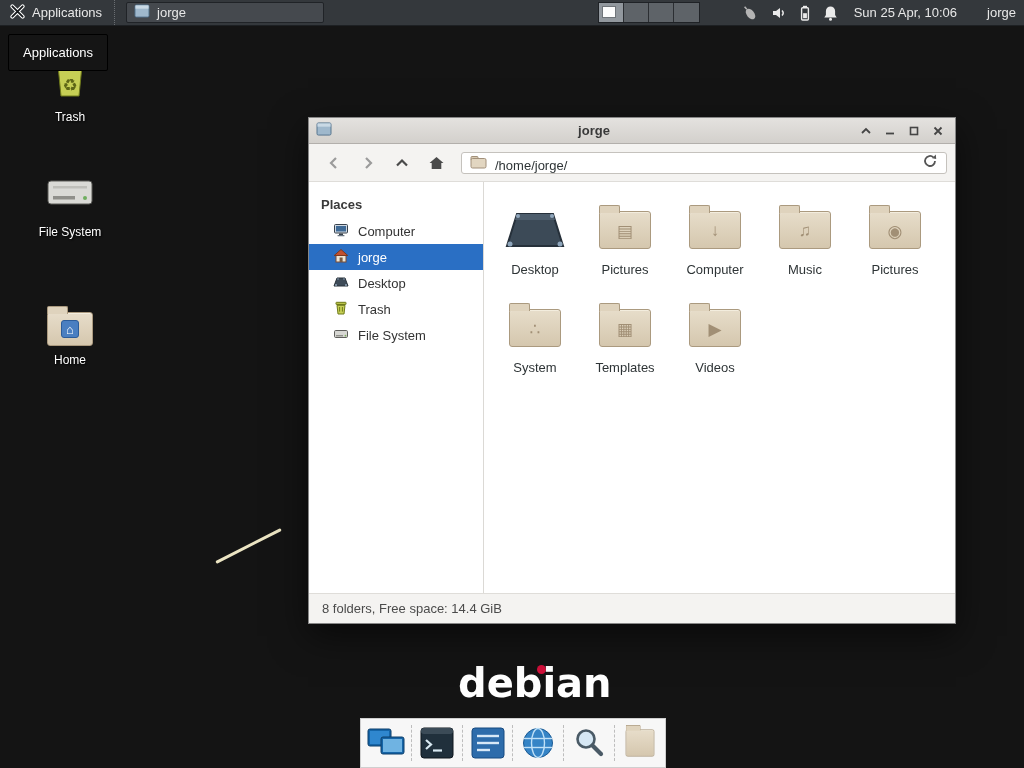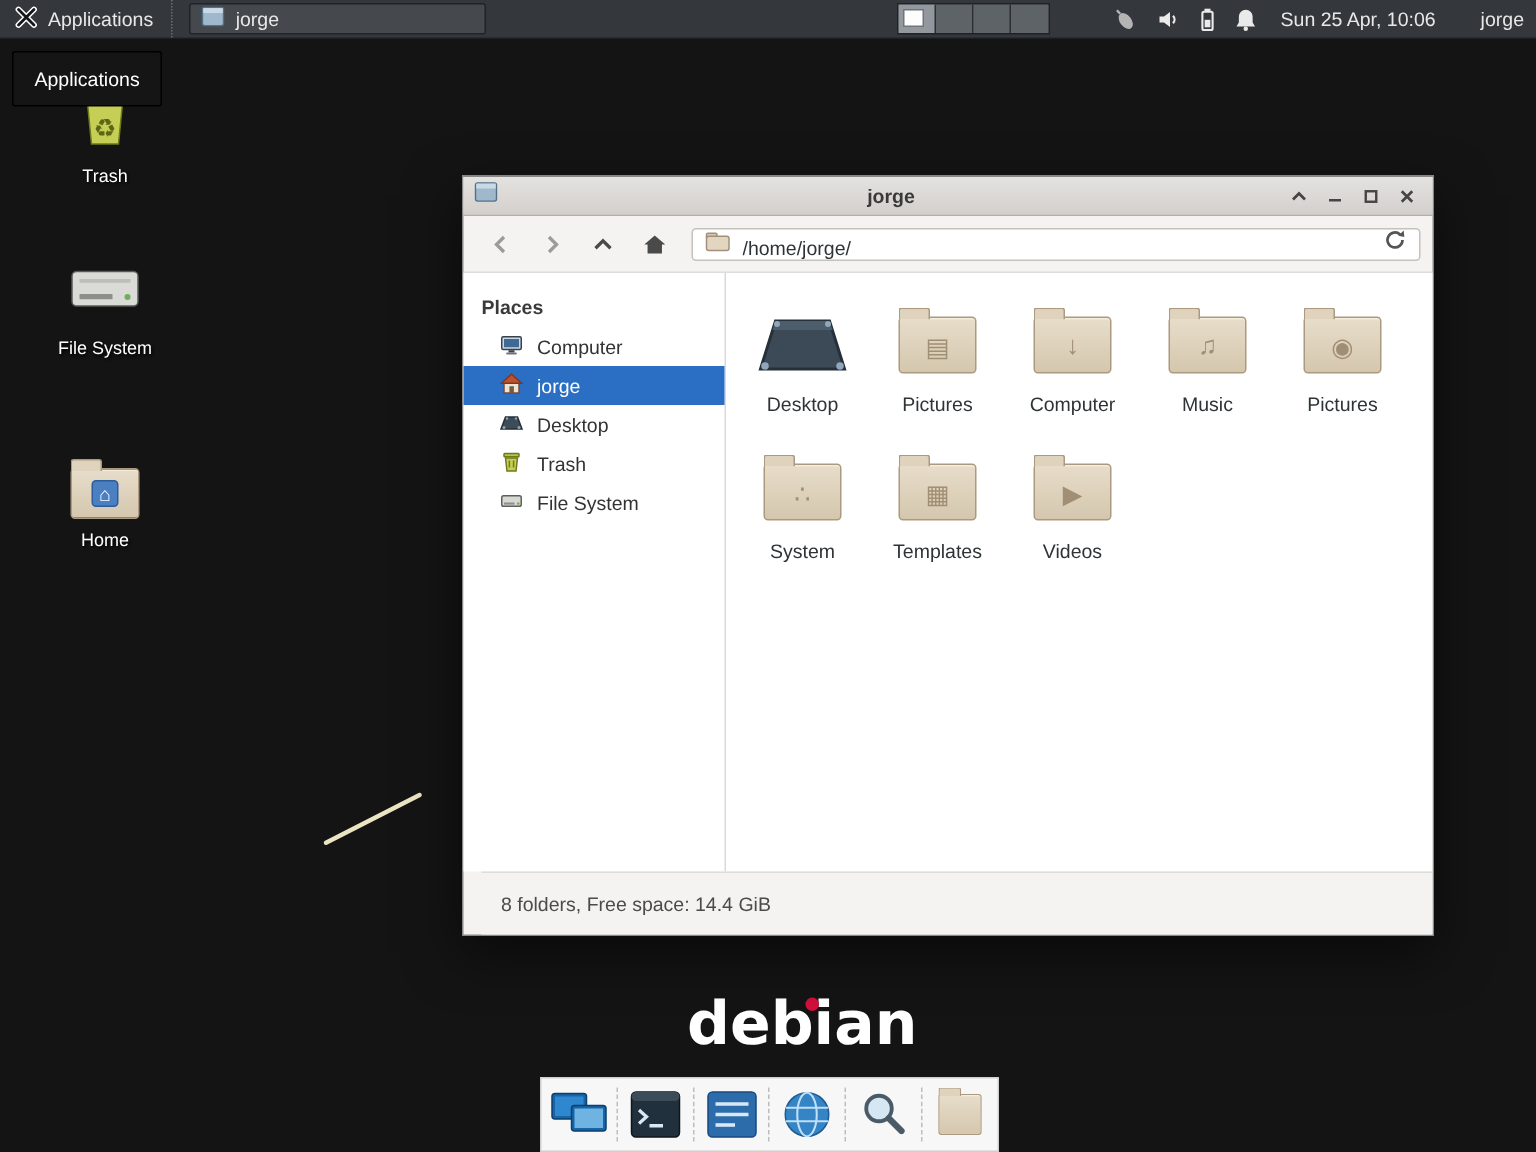--- a/index.html
+++ b/index.html
@@ -62,22 +62,22 @@
     display:flex;align-items:flex-end;gap:8px;padding:0 8px;}
   .path-input{flex:1;border:none;outline:none;background:transparent;font-size:13px;color:#2e3436;font-family:inherit;}
   .content{flex:1;display:flex;min-height:0;border-radius:19px;}
   .sidebar{width:175px;background:#fff;border-right:1px solid #dbd9d5;padding-top:8px;font-size:13px;color:#333;}
   .side-header{font-weight:bold;padding:7px 12px 6px;color:#3a3a3a;}
   .side-item{display:flex;align-items:center;gap:9px;height:26px;padding-left:24px;}
   .side-item.selected{background:#2a6fc4;color:#fff;}
   .files{flex:1;background:#fff;padding:16px 6px;display:flex;flex-wrap:wrap;align-content:flex-start;}
   .tile{width:90px;height:98px;display:flex;flex-direction:column;align-items:center;font-size:13px;color:#2e3436;}
   .tile .ticon{height:64px;display:flex;align-items:center;justify-content:center;position:relative;}
-  .statusbar{height:42px;border-top:1px solid #dfddd9;display:flex;align-items:center;padding:0 13px;
-    font-size:13px;color:#4b4b4b;background:#f4f3f1;margin-left:12px;}
+  .statusbar{height:30px;border-top:1px solid #dfddd9;display:flex;align-items:center;padding:0 13px;
+    font-size:13px;color:#4b4b4b;background:#f4f3f1;}
   
   .dlogo{position:absolute;left:458px;top:660px;font-family:"DejaVu Sans",sans-serif;font-weight:bold;
     font-size:40px;color:#fff;letter-spacing:0;}
   .dlogo .red-dot{position:absolute;left:79px;top:5px;width:9px;height:9px;background:#d0103a;border-radius:50%;}
   
   .artifact{position:absolute;left:216px;top:561px;width:73px;height:3px;background:#ece5c3;
     transform:rotate(-27deg);transform-origin:left center;border-radius:2px;}
   
   .dock{position:absolute;left:360px;top:718px;width:306px;height:50px;background:#f7f7f7;
     border:1px solid #cfcfcf;display:flex;align-items:center;justify-content:space-evenly;z-index:40;}

